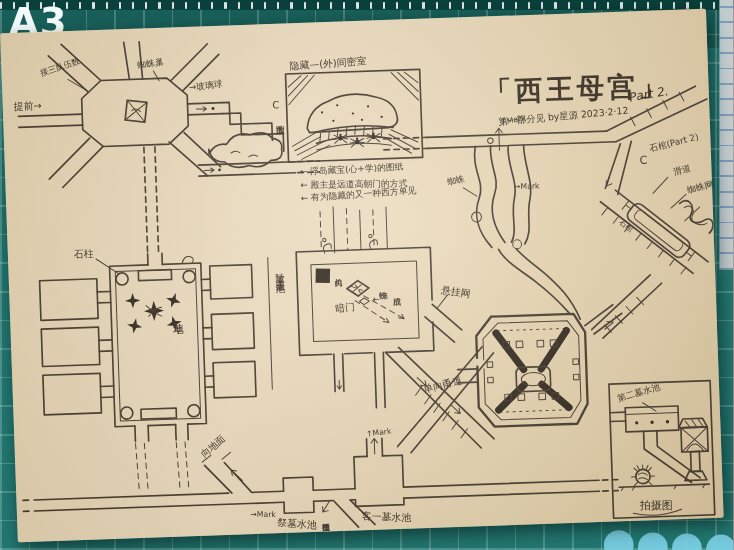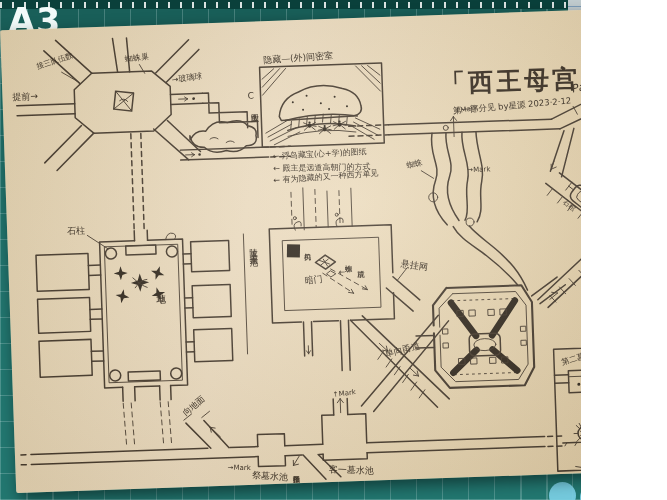--- a/index.html
+++ b/index.html
@@ -1,16 +1,16 @@
 <!DOCTYPE html>
 <html><head>
 <meta charset="utf-8">
 <style>
   html,body{margin:0;padding:0;}
-  #stage{position:relative;width:581px;height:500px;overflow:hidden;background:#ef4444;
+  #stage{position:relative;width:667px;height:500px;overflow:hidden;background:#ef4444;
          font-family:"DejaVu Sans",sans-serif;text-decoration:underline;}
   
   #mat{position:absolute;inset:0;
     background:
       repeating-linear-gradient(90deg, rgba(230,248,248,.22) 0 1.5px, transparent 1.5px 26px),
       repeating-linear-gradient(0deg, rgba(230,248,248,.22) 0 1.5px, transparent 1.5px 26px),
       linear-gradient(180deg,#195f59 0 44px,#227770 44px 100%);
   }
   #mat-ruler{position:absolute;top:0;left:0;right:0;height:9px;background:#0a403b;}
   #mat-ruler .ticks{position:absolute;top:2px;left:0;right:0;height:6px;

